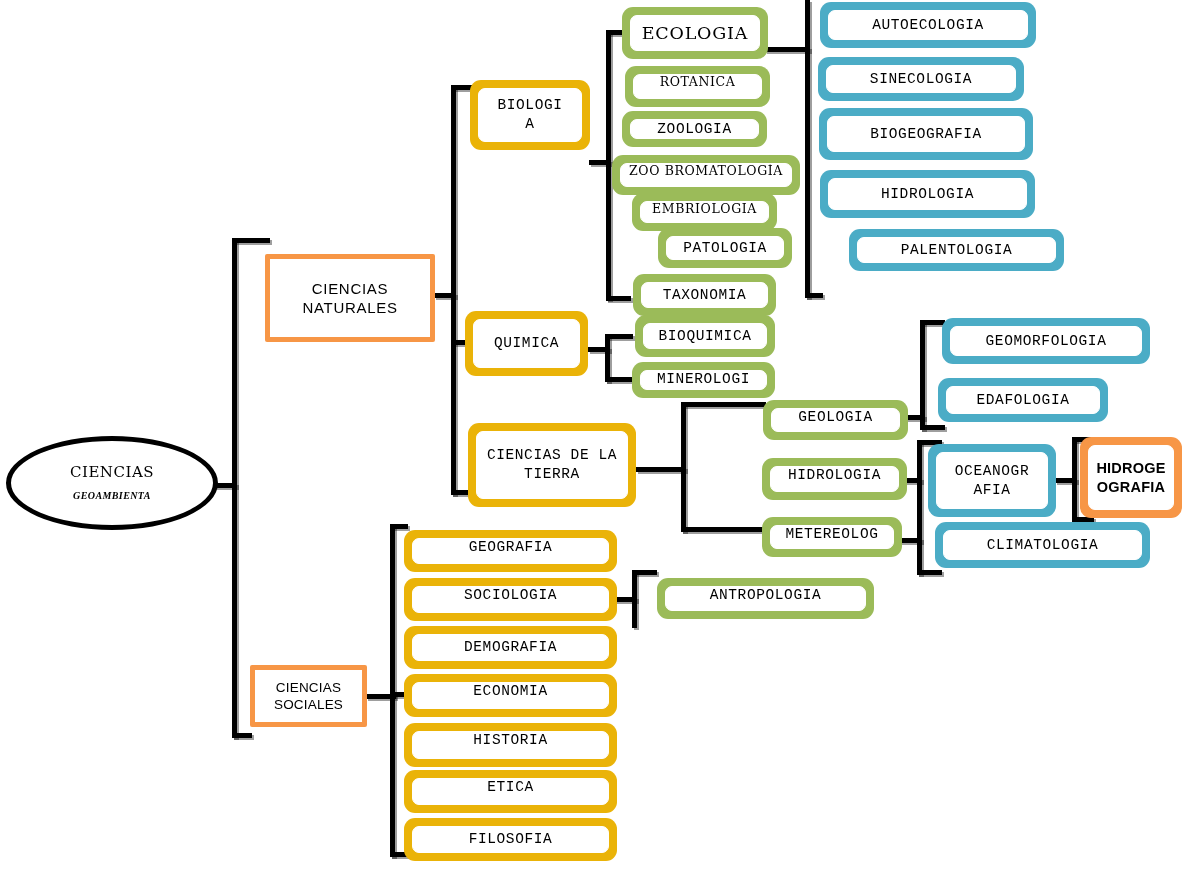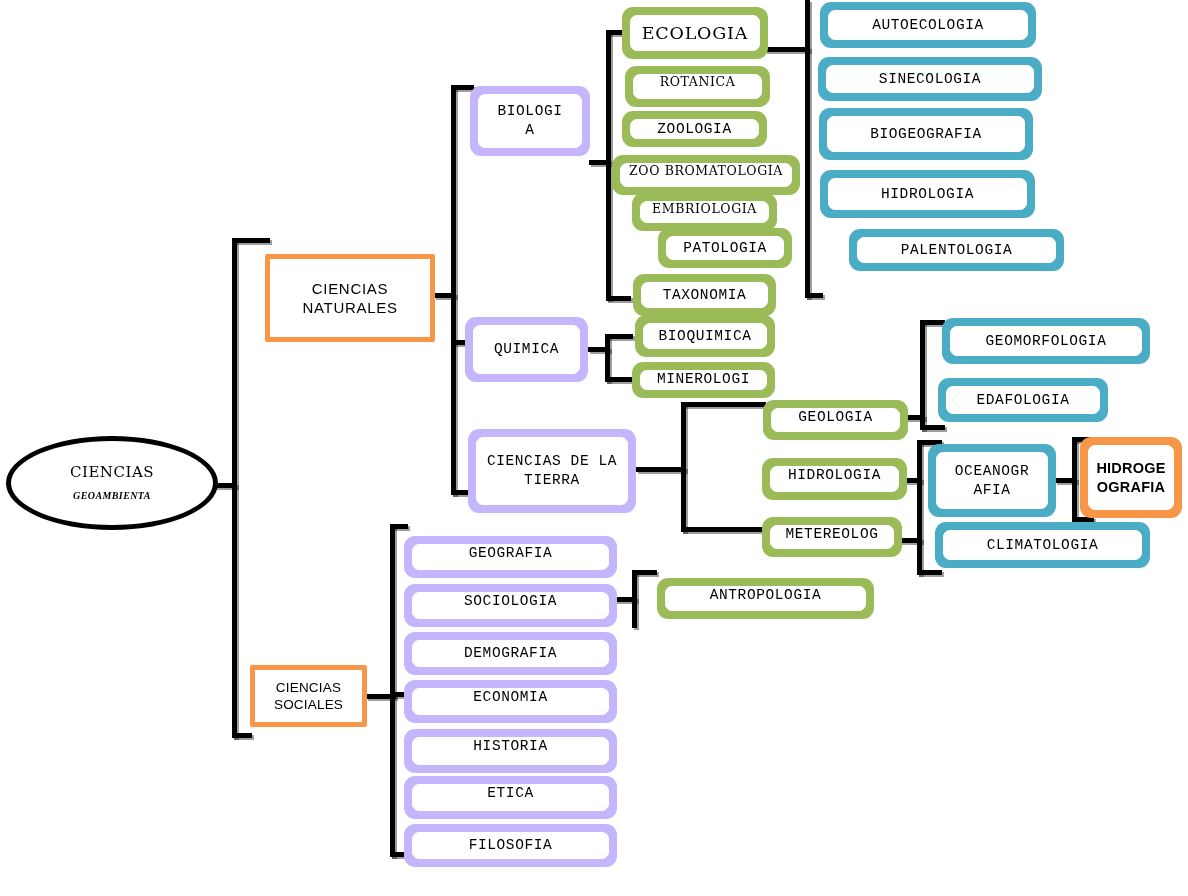--- a/index.html
+++ b/index.html
@@ -47,21 +47,21 @@
     width:100%;height:100%;
     background:#ffffff;
     border:1.5px solid #ffffff;
     border-radius:7px;
     display:flex;align-items:center;justify-content:center;
     overflow:hidden;
   }
 
   .green  {background:#9bbb59;}
   .blue   {background:#4bacc6;}
-  .purple {background:#c4b5fd;margin-top:6px;}
+  .purple {background:#eab308;}
   .orange {background:#f79646;}
 
   .green  > .inner,
   .blue   > .inner,
   .purple > .inner{ border-color:#ffffff; }
 
   
   .serif .lbl{
     font-family:Liberation Mono, monospace;
     font-size:14.5px;
@@ -291,21 +291,21 @@
         <span class="lbl">MINEROLOGI</span>
       </div>
   </div>
 
   <div class="node ring blue serif" style="left:820px;top:2px;width:216px;height:46px;">
     <div class="inner">
         <span class="lbl">AUTOECOLOGIA</span>
       </div>
   </div>
 
-  <div class="node ring blue serif" style="left:818px;top:57px;width:224px;height:44px;align-items:center;">
+  <div class="node ring blue serif" style="left:818px;top:57px;width:206px;height:44px;align-items:center;">
     <div class="inner">
         <span class="lbl">SINECOLOGIA</span>
       </div>
   </div>
 
   <div class="node ring blue serif" style="left:819px;top:108px;width:214px;height:52px;">
     <div class="inner">
         <span class="lbl">BIOGEOGRAFIA</span>
       </div>
   </div>

